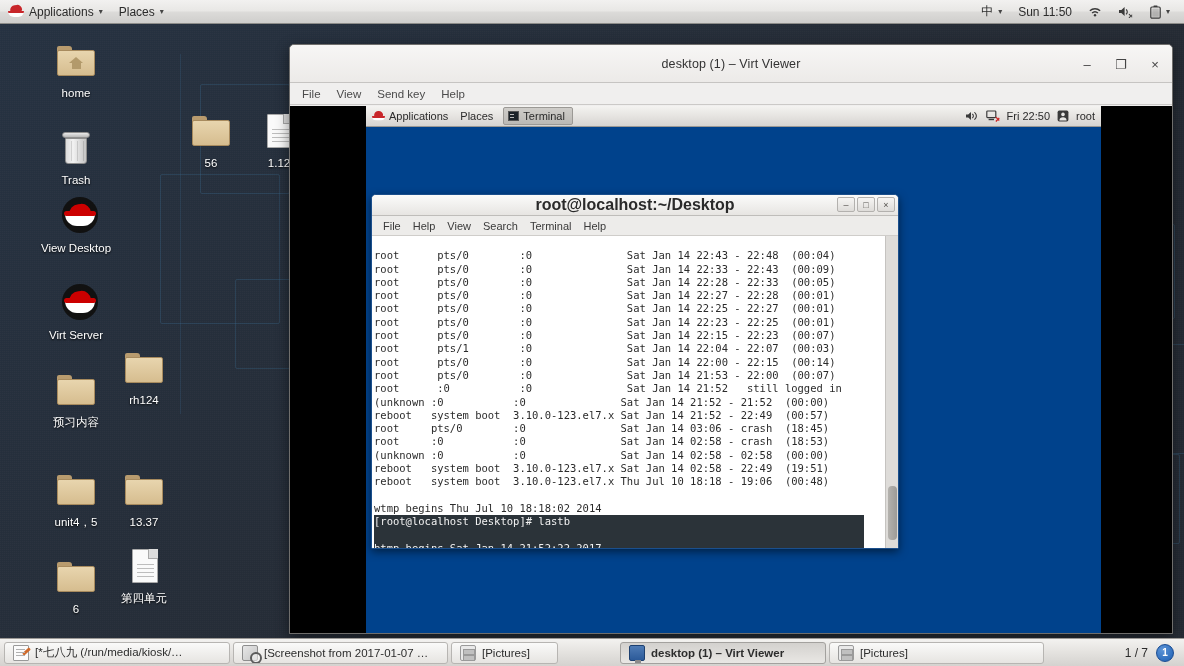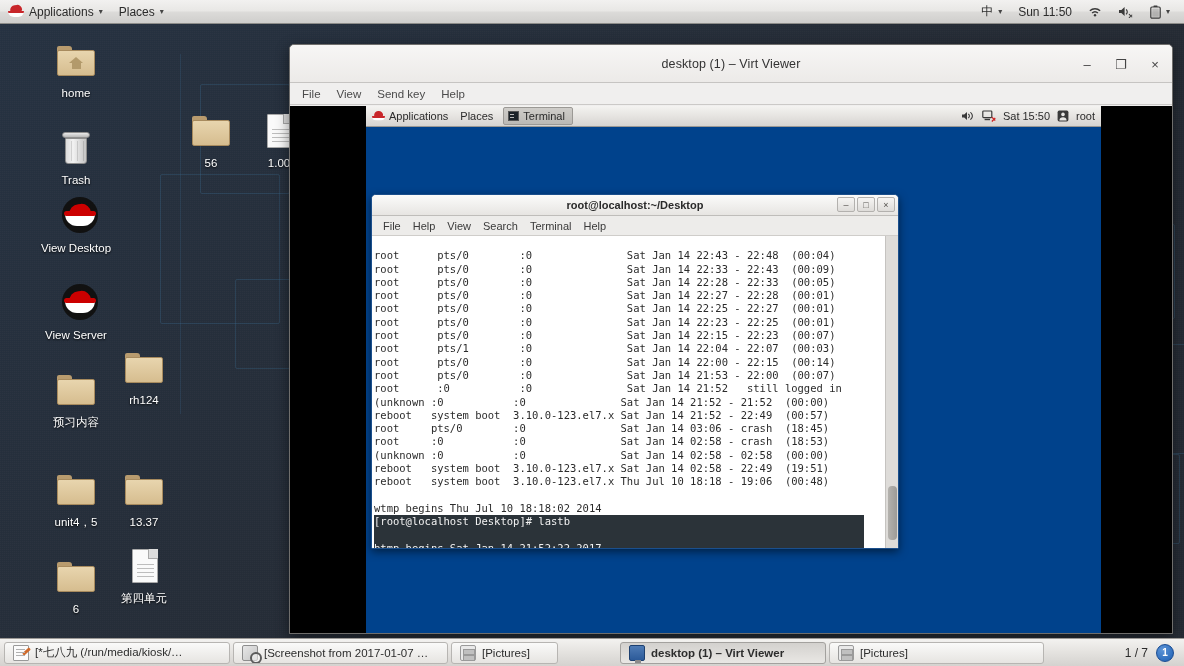--- a/index.html
+++ b/index.html
@@ -155,21 +155,21 @@
     background: #e9e8e6;
     box-shadow: 0 3px 9px rgba(0,0,0,0.5);
     overflow: hidden;
   }
   #term-titlebar {
     height: 21px; width: 100%;
     background: linear-gradient(180deg, #fbfbfa 0%, #e7e5e2 100%);
     border-bottom: 1px solid #bfbdba;
     position: relative; display: flex; align-items: center; justify-content: center;
   }
-  #term-title { font-size: 11px; font-weight: bold; color: #2a2a2a; }
+  #term-title { font-size: 16px; font-weight: bold; color: #2a2a2a; }
   #term-winbtns { position: absolute; right: 3px; top: 2px; display: flex; gap: 2px; }
   .twb {
     width: 18px; height: 15px;
     background: linear-gradient(180deg, #f6f5f3 0%, #dedcd9 100%);
     border: 1px solid #b3b1ae; border-radius: 2px;
     font-size: 9px; color: #55534f;
     display: flex; align-items: center; justify-content: center;
   }
   #term-menubar {
     height: 20px; background: #edecea;
@@ -464,21 +464,21 @@
   <span class="label">View Desktop</span>
 </div>
 
 <div class="dicon" style="left:33px;top:282px;">
   <span class="glyph">
     <span class="rhbig">
         <span class="hat"></span>
         <span class="brim"></span>
       </span>
   </span>
-  <span class="label">View Server</span>
+  <span class="label">Virt Server</span>
 </div>
 
 <div class="dicon" style="left:33px;top:369px;">
   <span class="glyph">
     <span class="folder">
         <span class="tab"></span>
         <span class="body"></span>
       </span>
   </span>
   <span class="label">预习内容</span>
@@ -548,21 +548,21 @@
 
 <div class="dicon" style="left:236px;top:110px;">
   <span class="glyph">
     <span class="doc">
       <span class="ln" style="top:14px;"></span>
         <span class="ln" style="top:18px;"></span>
       <span class="ln" style="top:22px;"></span>
         <span class="ln" style="top:26px;"></span>
     </span>
   </span>
-  <span class="label">1.00</span>
+  <span class="label">1.12</span>
 </div>
 
 <div id="virt-window">
 
   <div id="virt-titlebar">
     <div id="virt-title">desktop (1) – Virt Viewer</div>
     <div id="virt-winbtns">
       <span>–</span>
       <span>❐</span>
       <span>×</span>
@@ -600,21 +600,21 @@
           <svg class="ic" width="14" height="12" viewBox="0 0 14 12">
             <path d="M1 4.6h2.2L6 2v8L3.2 7.4H1z"></path>
             <path d="M7.6 3.6c.8.6 1.3 1.5 1.3 2.4s-.5 1.8-1.3 2.4l-.6-.8c.6-.4.9-1 .9-1.6s-.3-1.2-.9-1.6z"></path>
             <path d="M9.6 2c1.4.9 2.3 2.4 2.3 4s-.9 3.1-2.3 4l-.6-.8c1.1-.7 1.8-1.9 1.8-3.2S10.1 3.5 9 2.8z"></path>
           </svg>
           <svg class="ic" width="14" height="12" viewBox="0 0 14 12">
             <rect x="0.8" y="1" width="9" height="6.6" rx="0.8" fill="none" stroke="#3a3a3a" stroke-width="1.2"></rect>
             <rect x="2.6" y="8.8" width="5.4" height="1.4"></rect>
             <path d="M9.4 7.6l3.4 3.4.9-.9-3.4-3.4zM12.8 7.6l-3.4 3.4.9.9 3.4-3.4z" fill="#cc2222"></path>
           </svg>
-          <span>Sat 15:50</span>
+          <span>Fri 22:50</span>
           <svg class="ic" width="12" height="12" viewBox="0 0 12 12">
             <rect x="0.6" y="0.6" width="10.8" height="10.8" rx="1.6" fill="#3a3a3a"></rect>
             <circle cx="6" cy="4.4" r="1.8" fill="#e8e7e5"></circle>
             <path d="M2.4 10.4c0-2 1.6-3.2 3.6-3.2s3.6 1.2 3.6 3.2z" fill="#e8e7e5"></path>
           </svg>
           <span>root</span>
         </div>
       </div>
 
       <div id="vm-desktop-area"></div>

